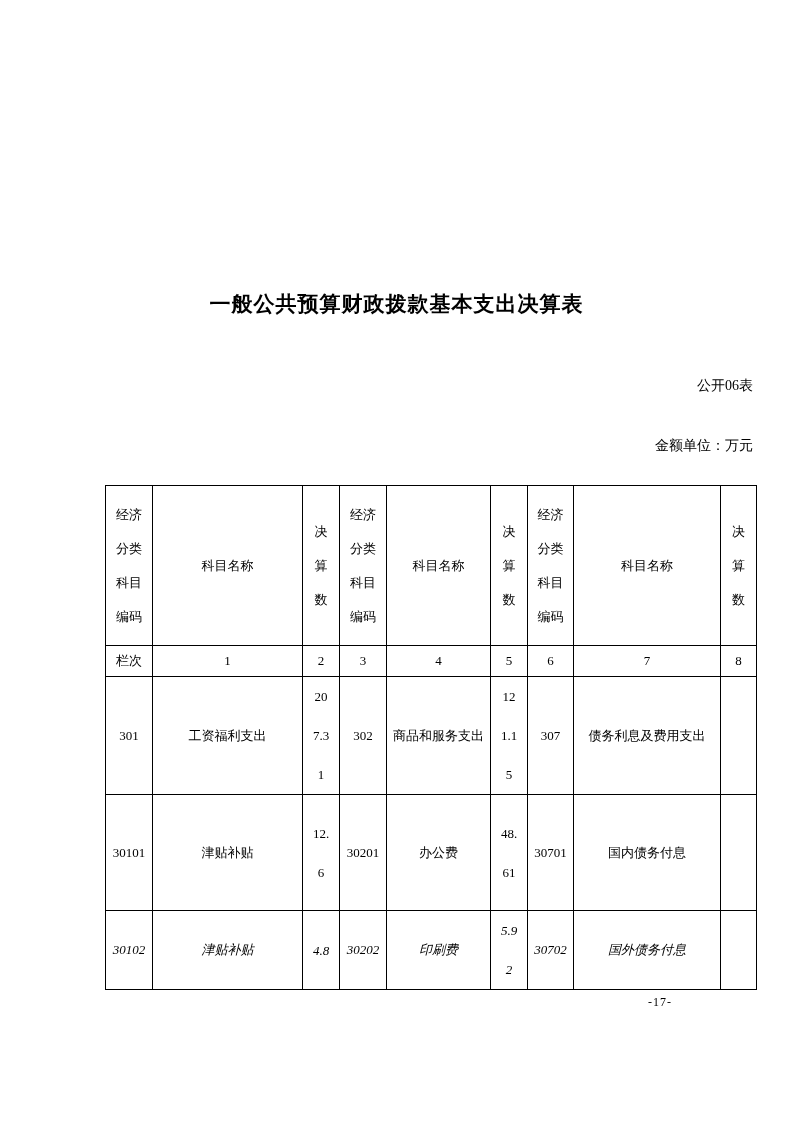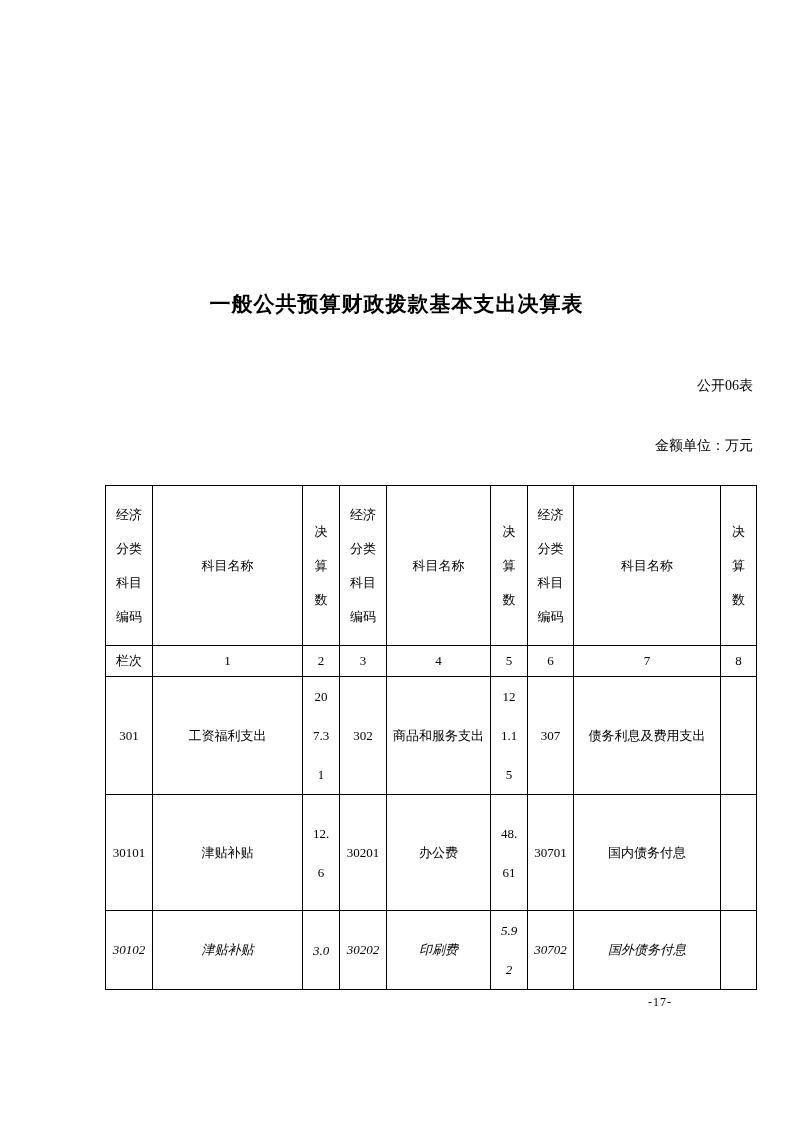--- a/index.html
+++ b/index.html
@@ -165,21 +165,21 @@
       <td>办公费</td>
       <td><span class="num">48.61</span></td>
       <td>30701</td>
       <td>国内债务付息</td>
       <td><span class="num"></span></td>
     </tr>
 
     <tr class="data-row-short">
       <td>30102</td>
       <td>津贴补贴</td>
-      <td><span class="num">3.0</span></td>
+      <td><span class="num">4.8</span></td>
       <td>30202</td>
       <td>印刷费</td>
       <td><span class="num">5.92</span></td>
       <td>30702</td>
       <td>国外债务付息</td>
       <td><span class="num"></span></td>
     </tr>
   </tbody>
     </table>
 

